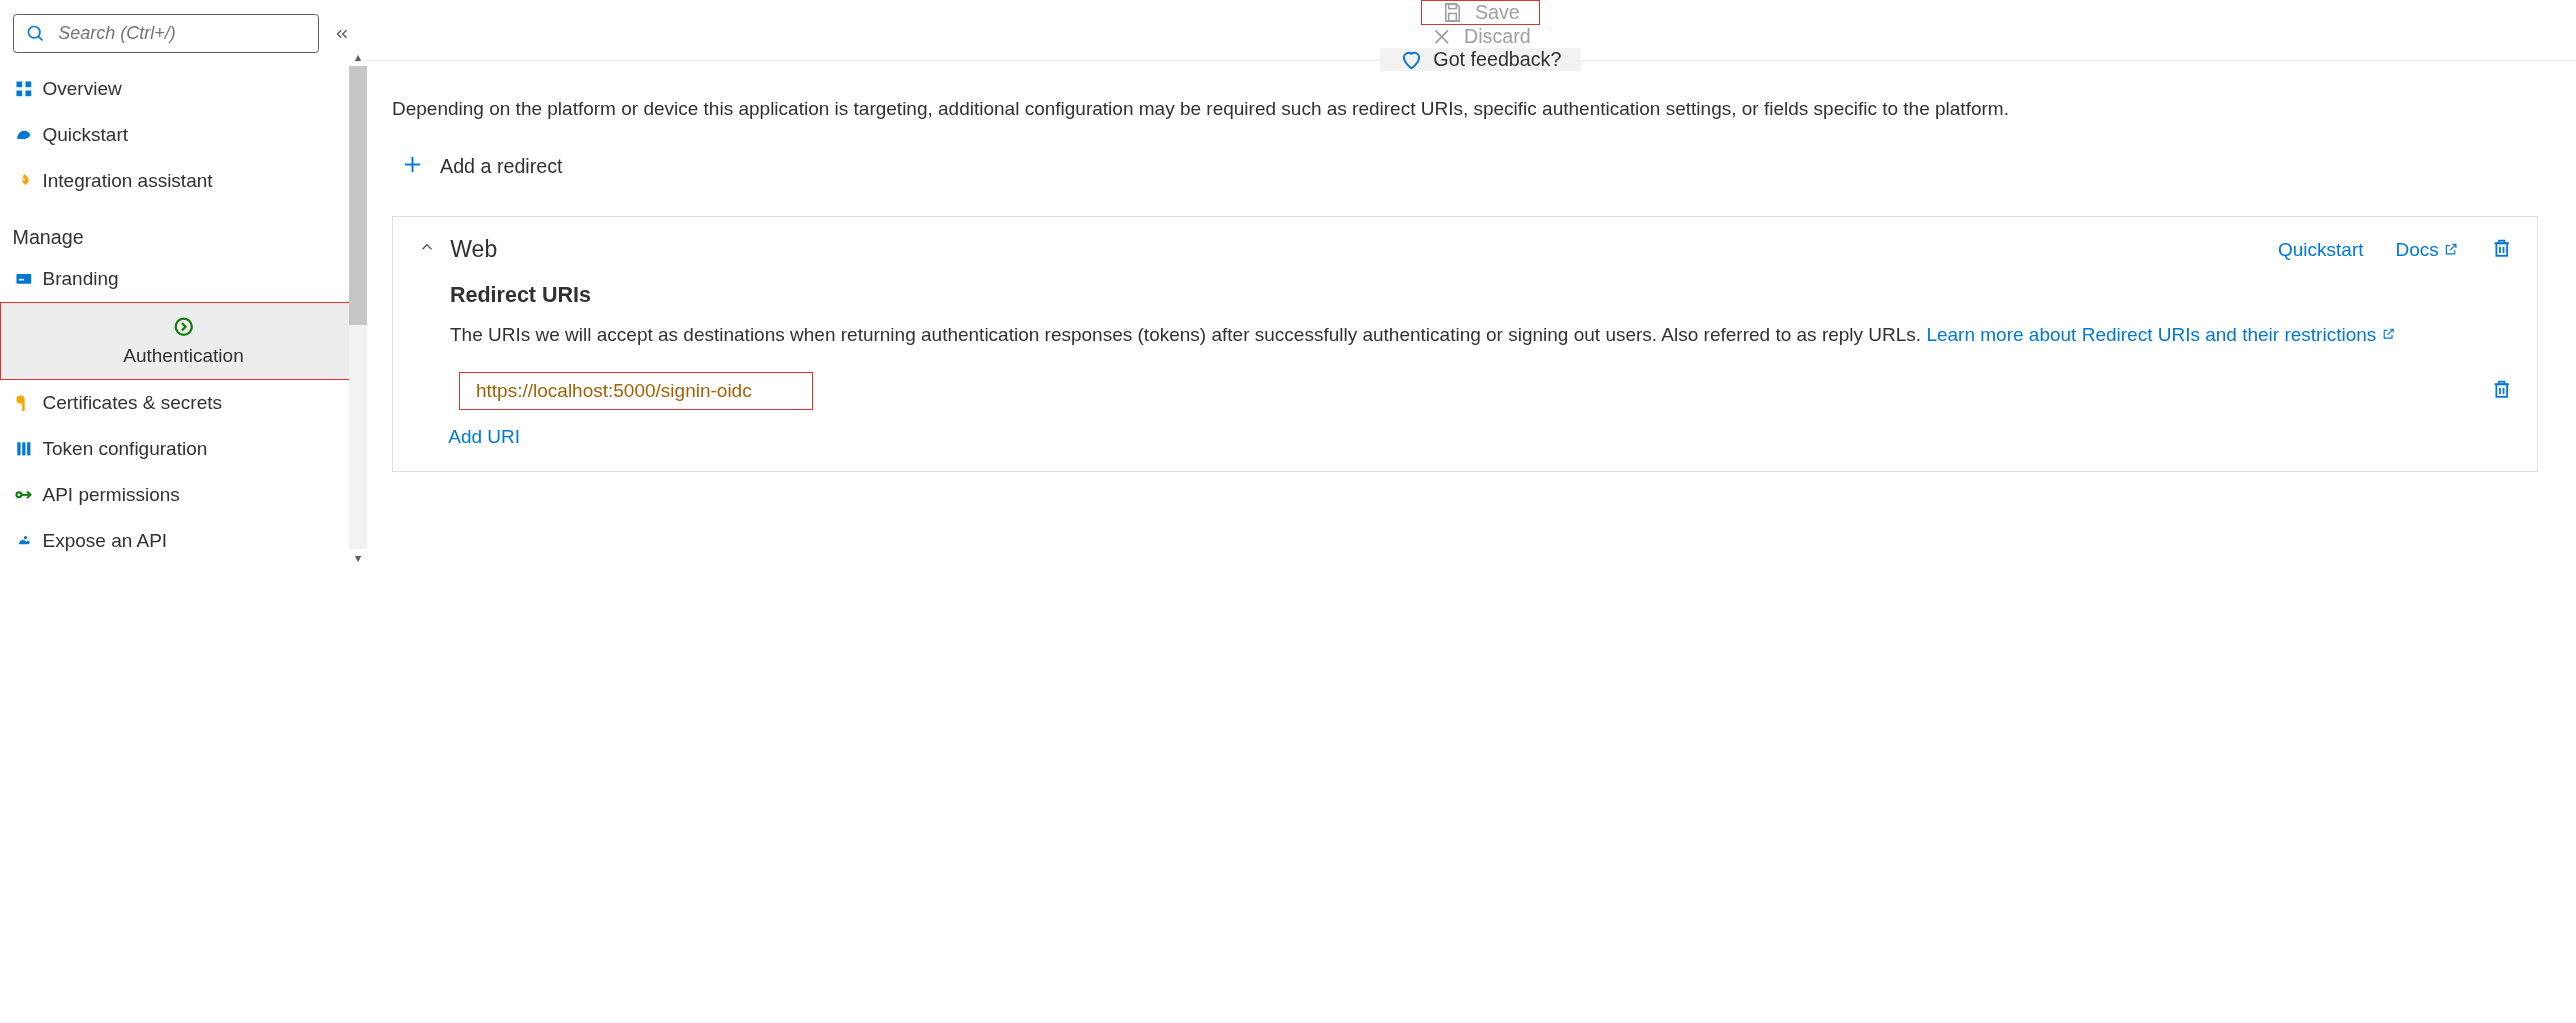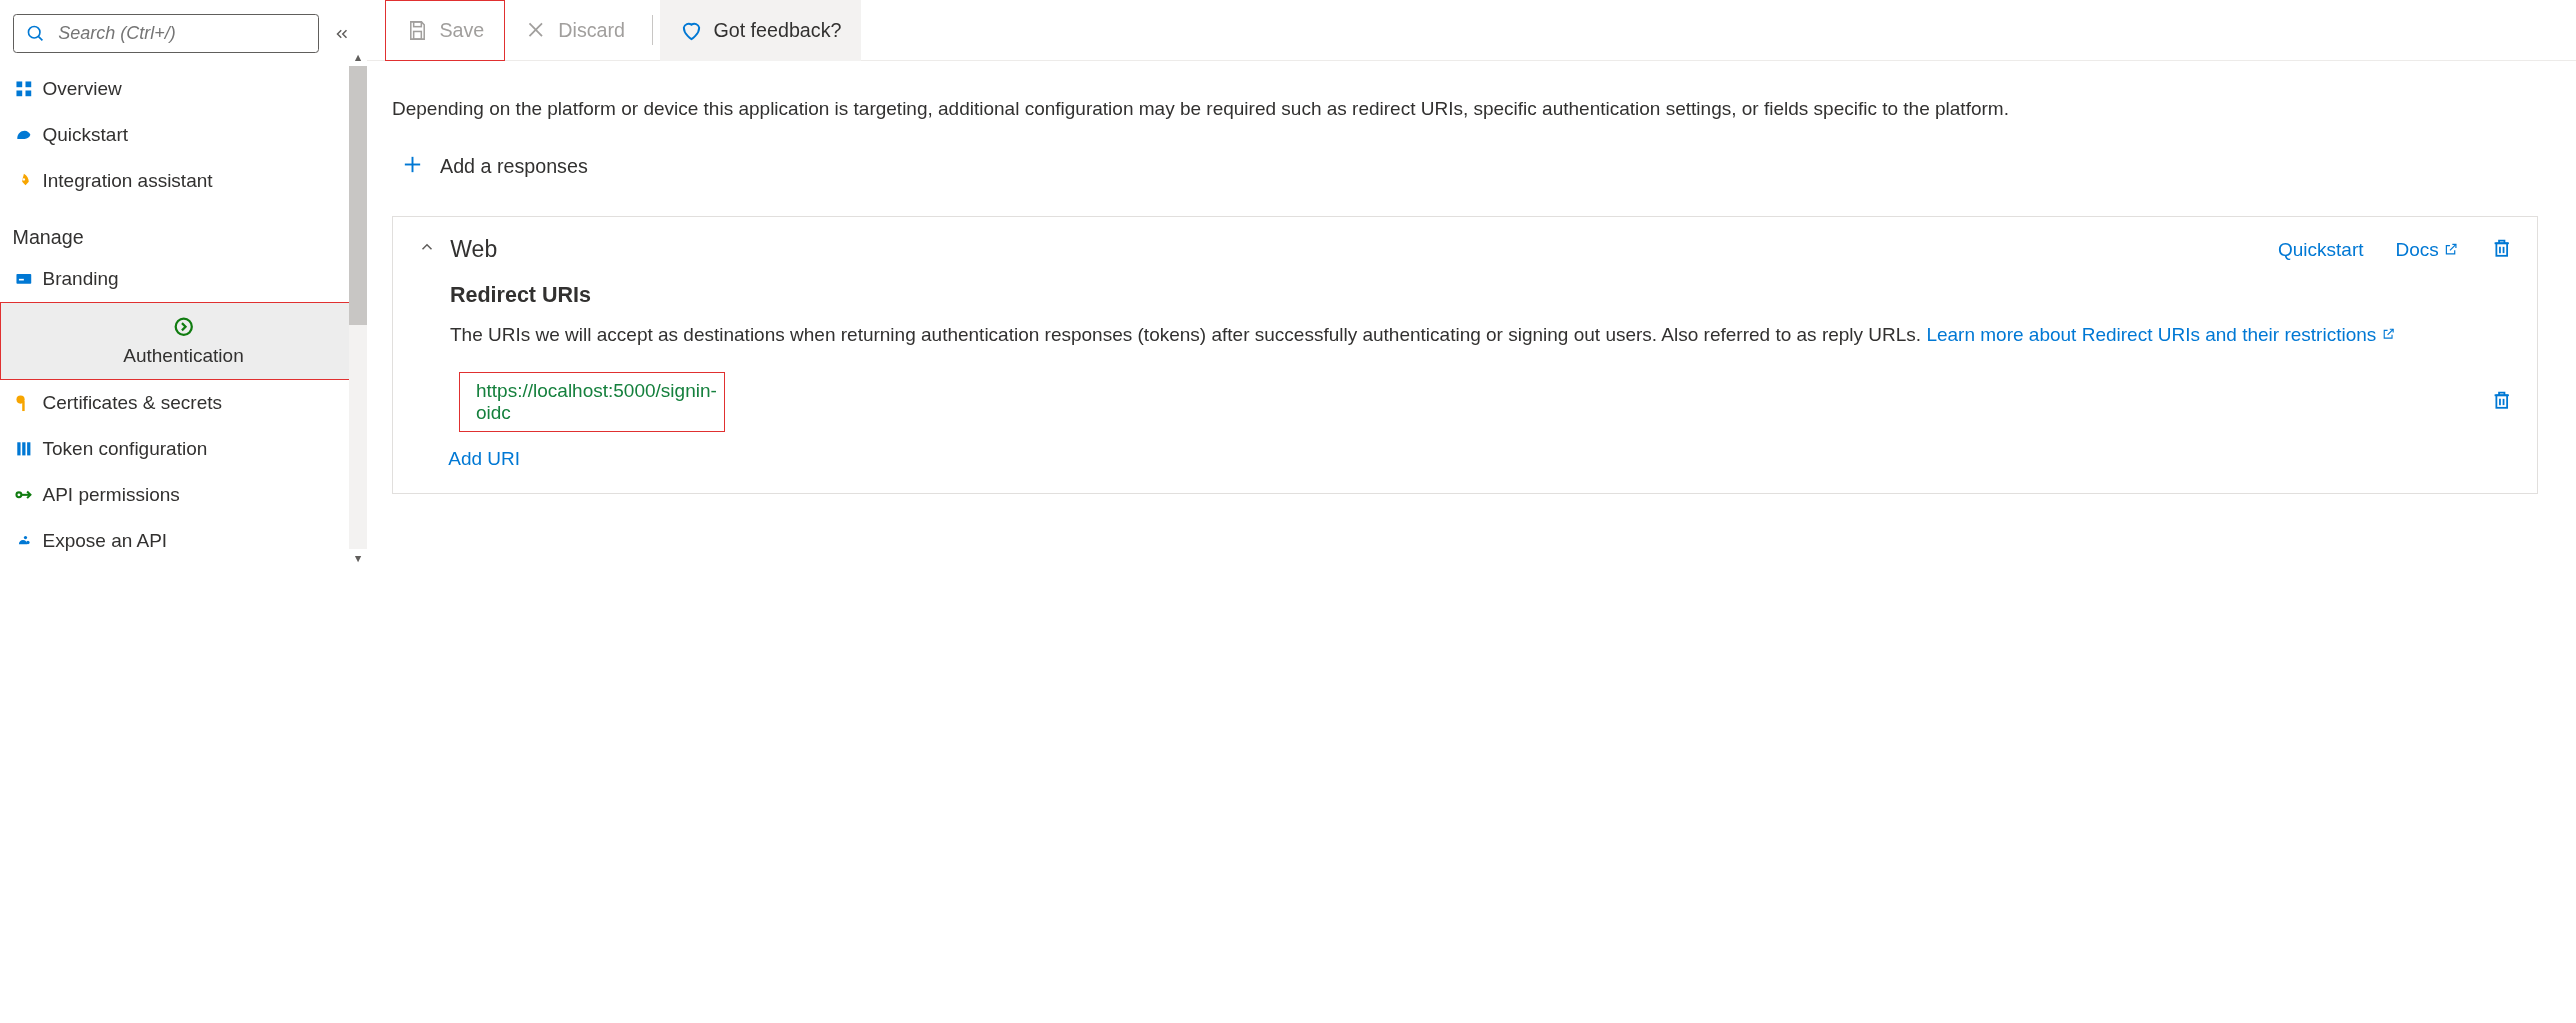--- a/index.html
+++ b/index.html
@@ -48,21 +48,21 @@
   .scroll-track { position:absolute; right:0; top:66px; width:18px; height:483px; background:#f3f2f1; }
   .scroll-thumb { position:absolute; left:0; top:0; width:18px; height:259px; background:#c8c6c4; }
   .scroll-arrow { position:absolute; left:0; width:18px; height:18px; display:flex; align-items:center; justify-content:center; color:#605e5c; font-size:10.7px;}
   .scroll-arrow.top { top:-18px; }
   .scroll-arrow.bottom { bottom:-18px; }
 
   
   .main { flex:1; display:flex; flex-direction:column; }
   .toolbar {
     display:flex; align-items:center; gap:0;
-    border-bottom:0.9px solid #edebe9; height:61px; padding-left:18px;
+    border-bottom:0.9px solid #edebe9; height:61px; padding-left:18px;flex-direction:column;
   }
   .toolbar-btn {
     display:flex; align-items:center; gap:10.7px;
     padding: 0 19.7px; height:61px; font-size:19.7px; color:#a19f9d;
     cursor:pointer;
   }
   .toolbar-btn.feedback { color:#323130; background:#f3f2f1; }
   .toolbar-btn.feedback .heart { color:#0078d4; }
   .hl-red-save { border:1.8px solid #e03030; }
   .toolbar-sep { width:0.9px; height:30px; background:#c8c6c4; margin:0 7.2px; }
@@ -84,22 +84,22 @@
   .card-title { font-size:23px; color:#323130; flex:0 0 auto; }
   .card-header-right { margin-left:auto; display:flex; align-items:center; gap:32px; }
   .link { color:#0078d4; cursor:pointer; font-size:19px; display:inline-flex; align-items:center; gap:5.4px; }
   .delete-ic { color:#0078d4; cursor:pointer; }
 
   .card-body { padding-left:32px; }
   .sub-title { font-size:21.5px; margin-bottom:12.5px; color:#323130;font-weight:bold; }
   .sub-desc { font-size:19px; line-height:1.5; color:#323130; }
   .uri-row { display:flex; align-items:center; gap:18px; margin:23px 0 16px 9px; }
   .uri-box {
-    border:1.8px solid #e03030; padding: 7.2px 16px; width:266px;
-    font-size:19px; color:#15803d;
+    border:1.8px solid #e03030; padding: 7.2px 16px; width:354px;
+    font-size:19px; color:#a16207;
   }
   .uri-row .delete-ic { margin-left:auto; }
 
   .add-uri { color:#0078d4; font-size:19px; cursor:pointer; margin-left:-1.8px; }
 
   
   .chevron { color:#605e5c; }
 </style>
 </head>
 <body>
@@ -258,21 +258,21 @@
     <div class="content">
       <p class="desc">Depending on the platform or device this application is targeting, additional configuration may be required such as redirect URIs, specific authentication settings, or fields specific to the platform.</p>
 
       <div class="add-platform">
         <span class="plus">
           <svg width="23" height="23" viewBox="0 0 24 24" stroke="#0078d4" stroke-width="2">
               <line x1="12" y1="4" x2="12" y2="20"></line>
               <line x1="4" y1="12" x2="20" y2="12"></line>
             </svg>
         </span>
-        <span>Add a responses</span>
+        <span>Add a redirect</span>
       </div>
 
       <div class="card">
         <div class="card-header">
           <span class="chevron">
             <svg width="18" height="18" viewBox="0 0 24 24" fill="none" stroke="#605e5c" stroke-width="2">
                 <polyline points="6 15 12 9 18 15"></polyline>
               </svg>
           </span>
           <span class="card-title">Web</span>

